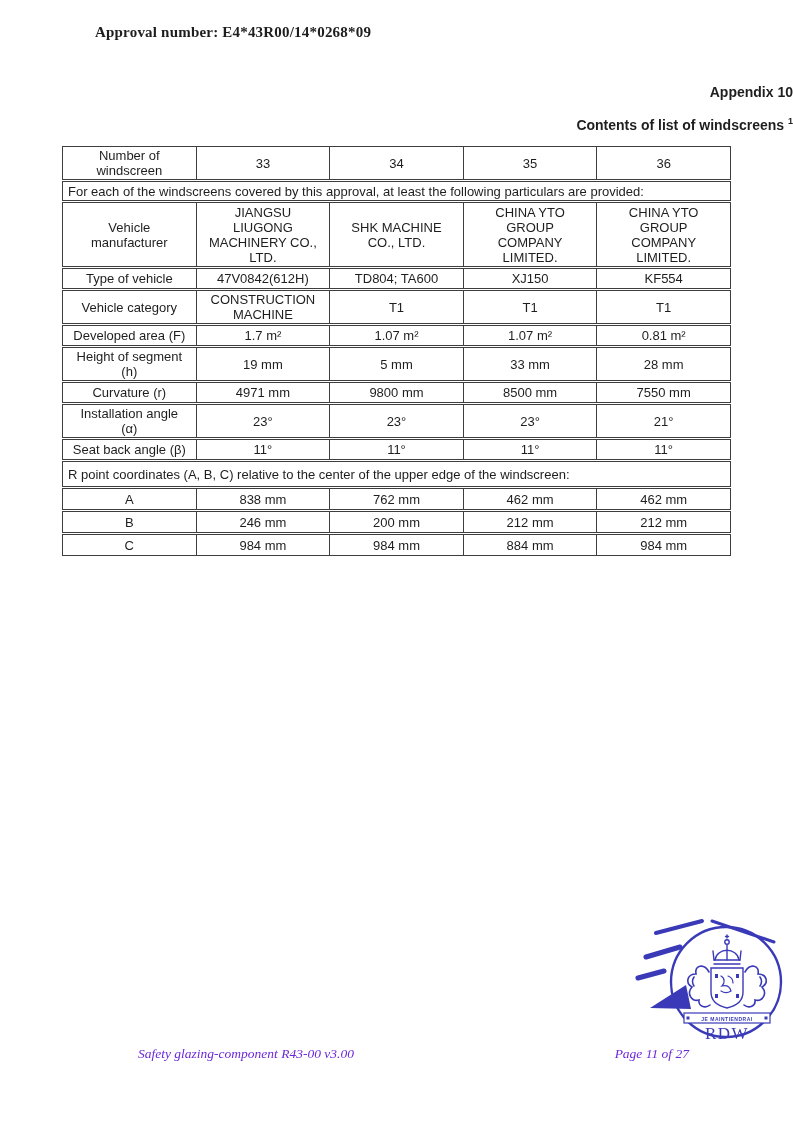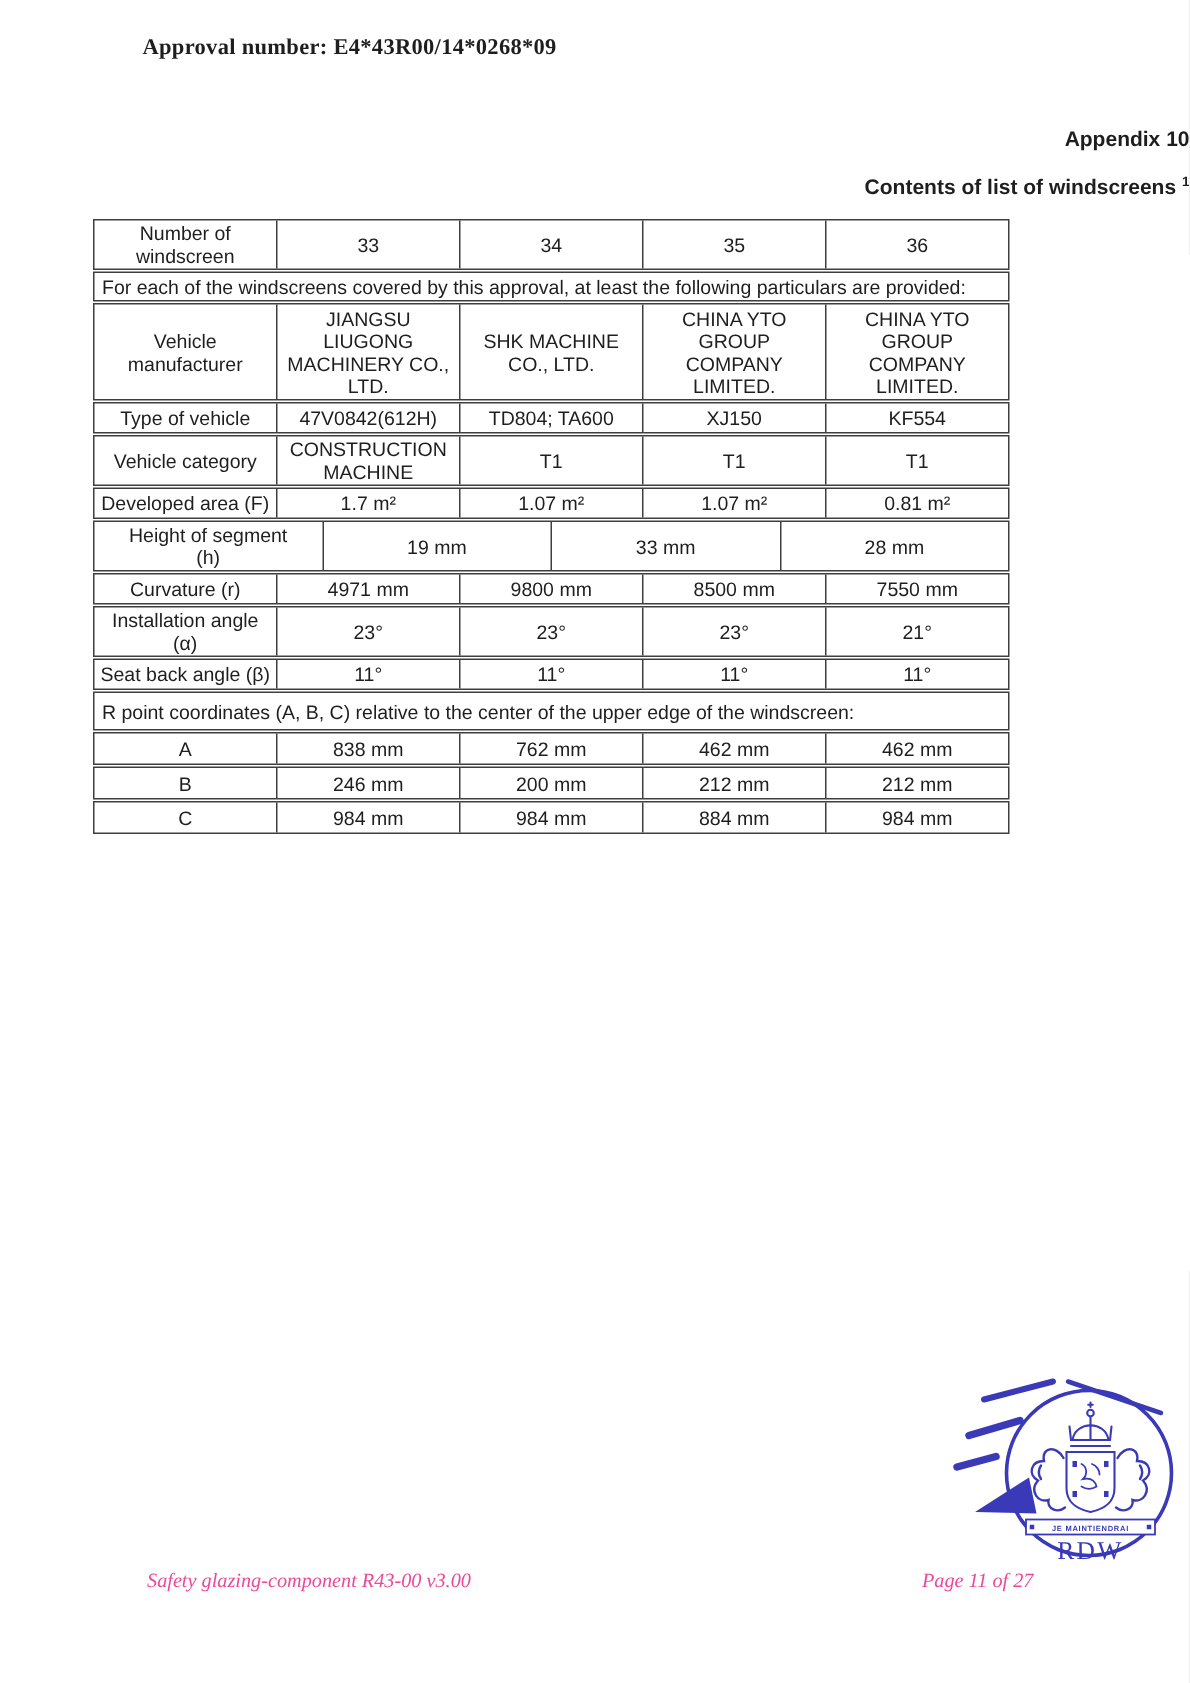--- a/index.html
+++ b/index.html
@@ -11,21 +11,21 @@
   .approval {
     position:absolute; left:95px; top:24px;
     font-family:"Liberation Serif", serif; font-weight:bold; font-size:15px;
     letter-spacing:0.2px;
   }
   .doc-title { position:absolute; left:0; right:0; text-align:right; font-weight:bold; font-size:14px; }
   .doc-title.appendix { top:84px; }
   .doc-title.subtitle { top:116px; }
   .doc-title sup { font-size:9px; }
 
-  .wtable { position:absolute; left:62px; top:146px; width:611px; }
+  .wtable { position:absolute; left:62px; top:146px; width:669px; }
   .trow {
     display:flex; align-items:stretch;
     border:1px solid #3e3e3e; margin-bottom:1px;
     box-sizing:border-box; background:#fff;
   }
   .cell {
     flex:1 1 0; display:flex; align-items:center; justify-content:center;
     text-align:center; white-space:pre-line;
     font-size:13px; line-height:15px; padding:1px 3px; box-sizing:border-box;
   }
@@ -35,21 +35,22 @@
   .rh-note  { min-height:20px; }
   .rh-manu  { min-height:65px; }
   .rh-1line { min-height:21px; }
   .rh-2line { min-height:31px; }
   .rh-rnote { min-height:26px; }
   .rh-coord { min-height:22px; }
 
   .footer-left, .footer-right {
     position:absolute; top:1046px;
     font-family:"Liberation Serif", serif; font-style:italic; font-size:13.5px;
-    color:#ec4899;
+    color:#6d28d9;
+    margin-left:40px;
   }
   .footer-left { left:98px; }
   .footer-right { right:104px; }
 
   .stamp { position:absolute; left:628px; top:912px; width:165px; height:135px; }
 </style>
 </head>
 <body>
 
 <div class="page">
@@ -115,20 +116,21 @@
       <div class="cell">1.7 m²</div>
       <div class="cell">1.07 m²</div>
       <div class="cell">1.07 m²</div>
       <div class="cell">0.81 m²</div>
     </div>
 
     <div class="trow rh-2line">
       <div class="cell">Height of segment
 (h)</div>
       <div class="cell">19 mm</div>
+      <div class="cell">5 mm</div>
       <div class="cell">33 mm</div>
       <div class="cell">28 mm</div>
     </div>
 
     <div class="trow rh-1line">
       <div class="cell">Curvature (r)</div>
       <div class="cell">4971 mm</div>
       <div class="cell">9800 mm</div>
       <div class="cell">8500 mm</div>
       <div class="cell">7550 mm</div>

